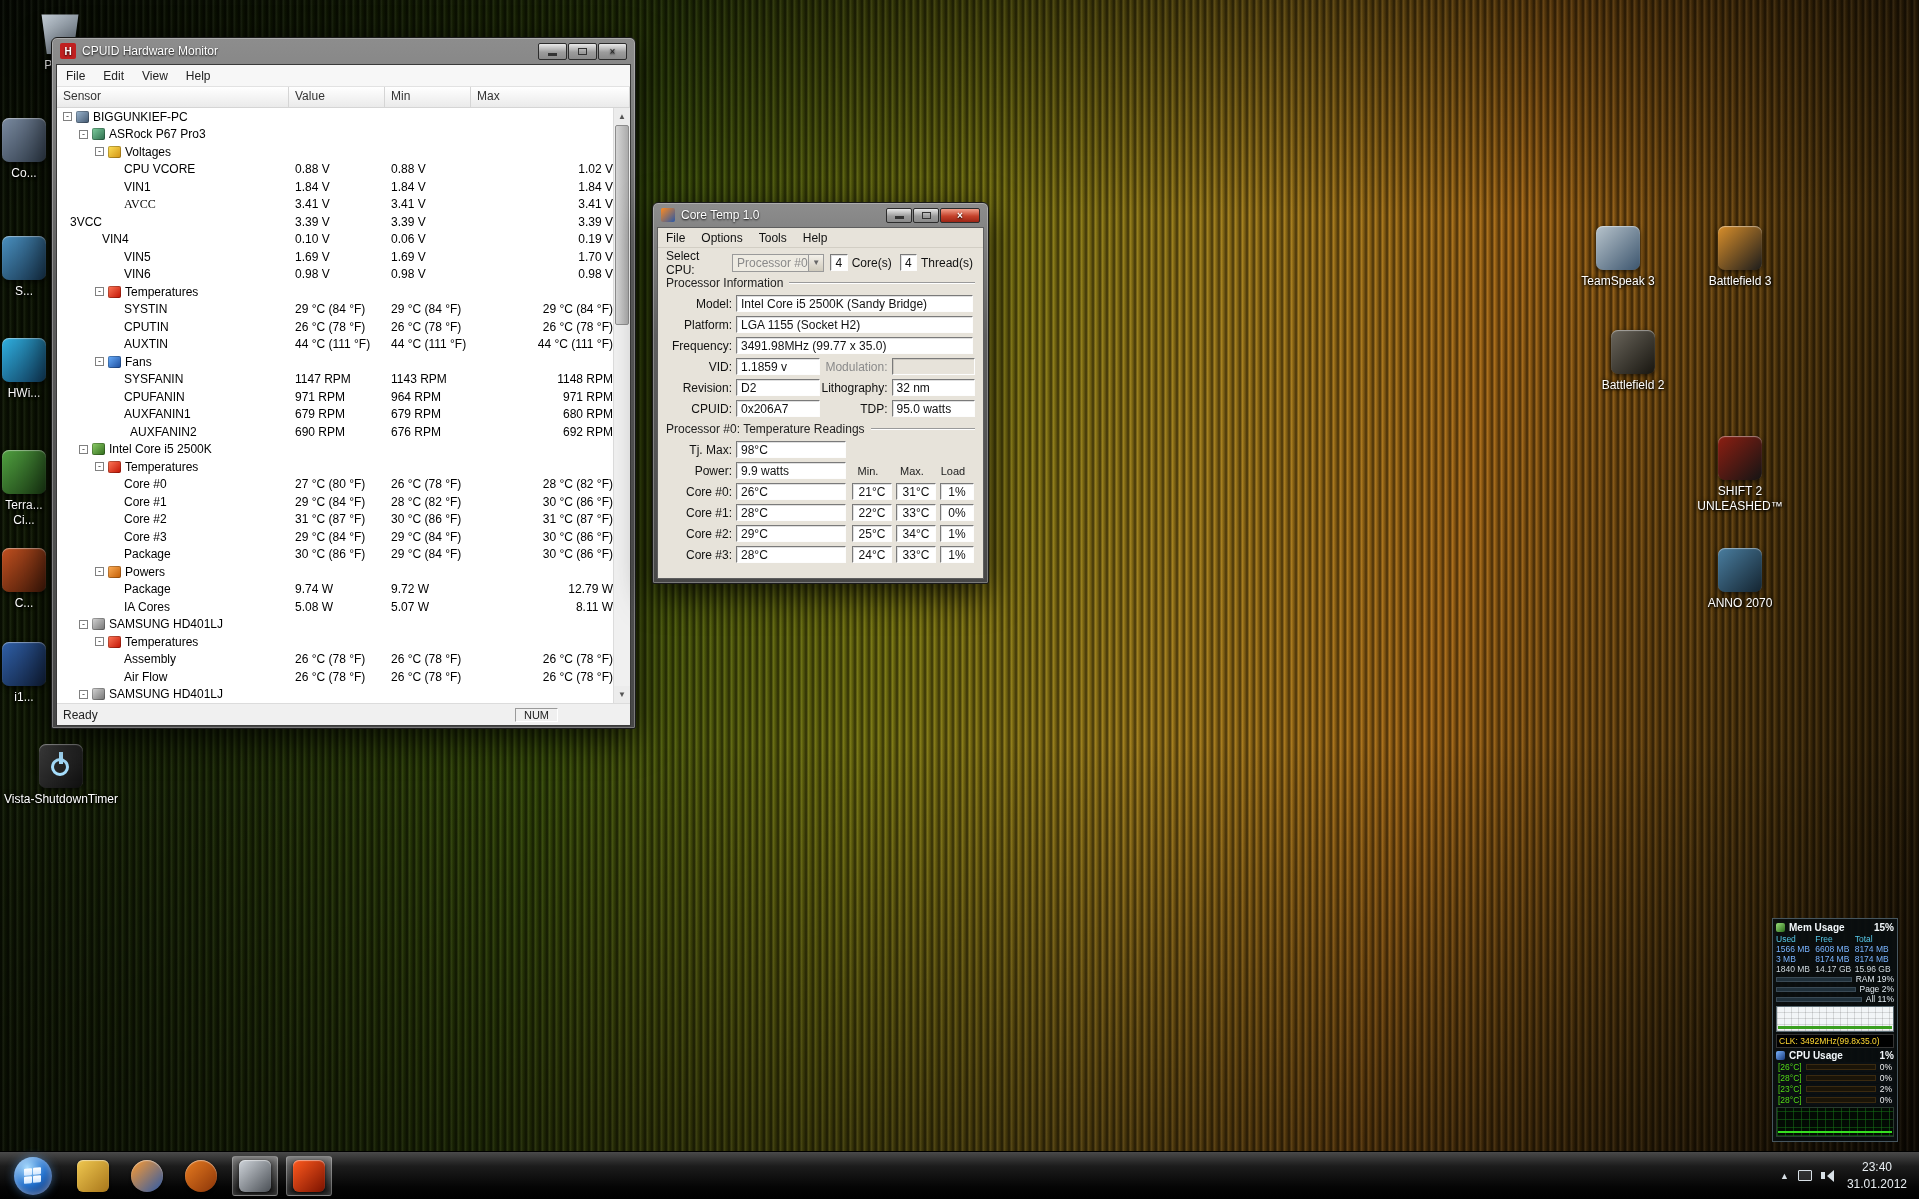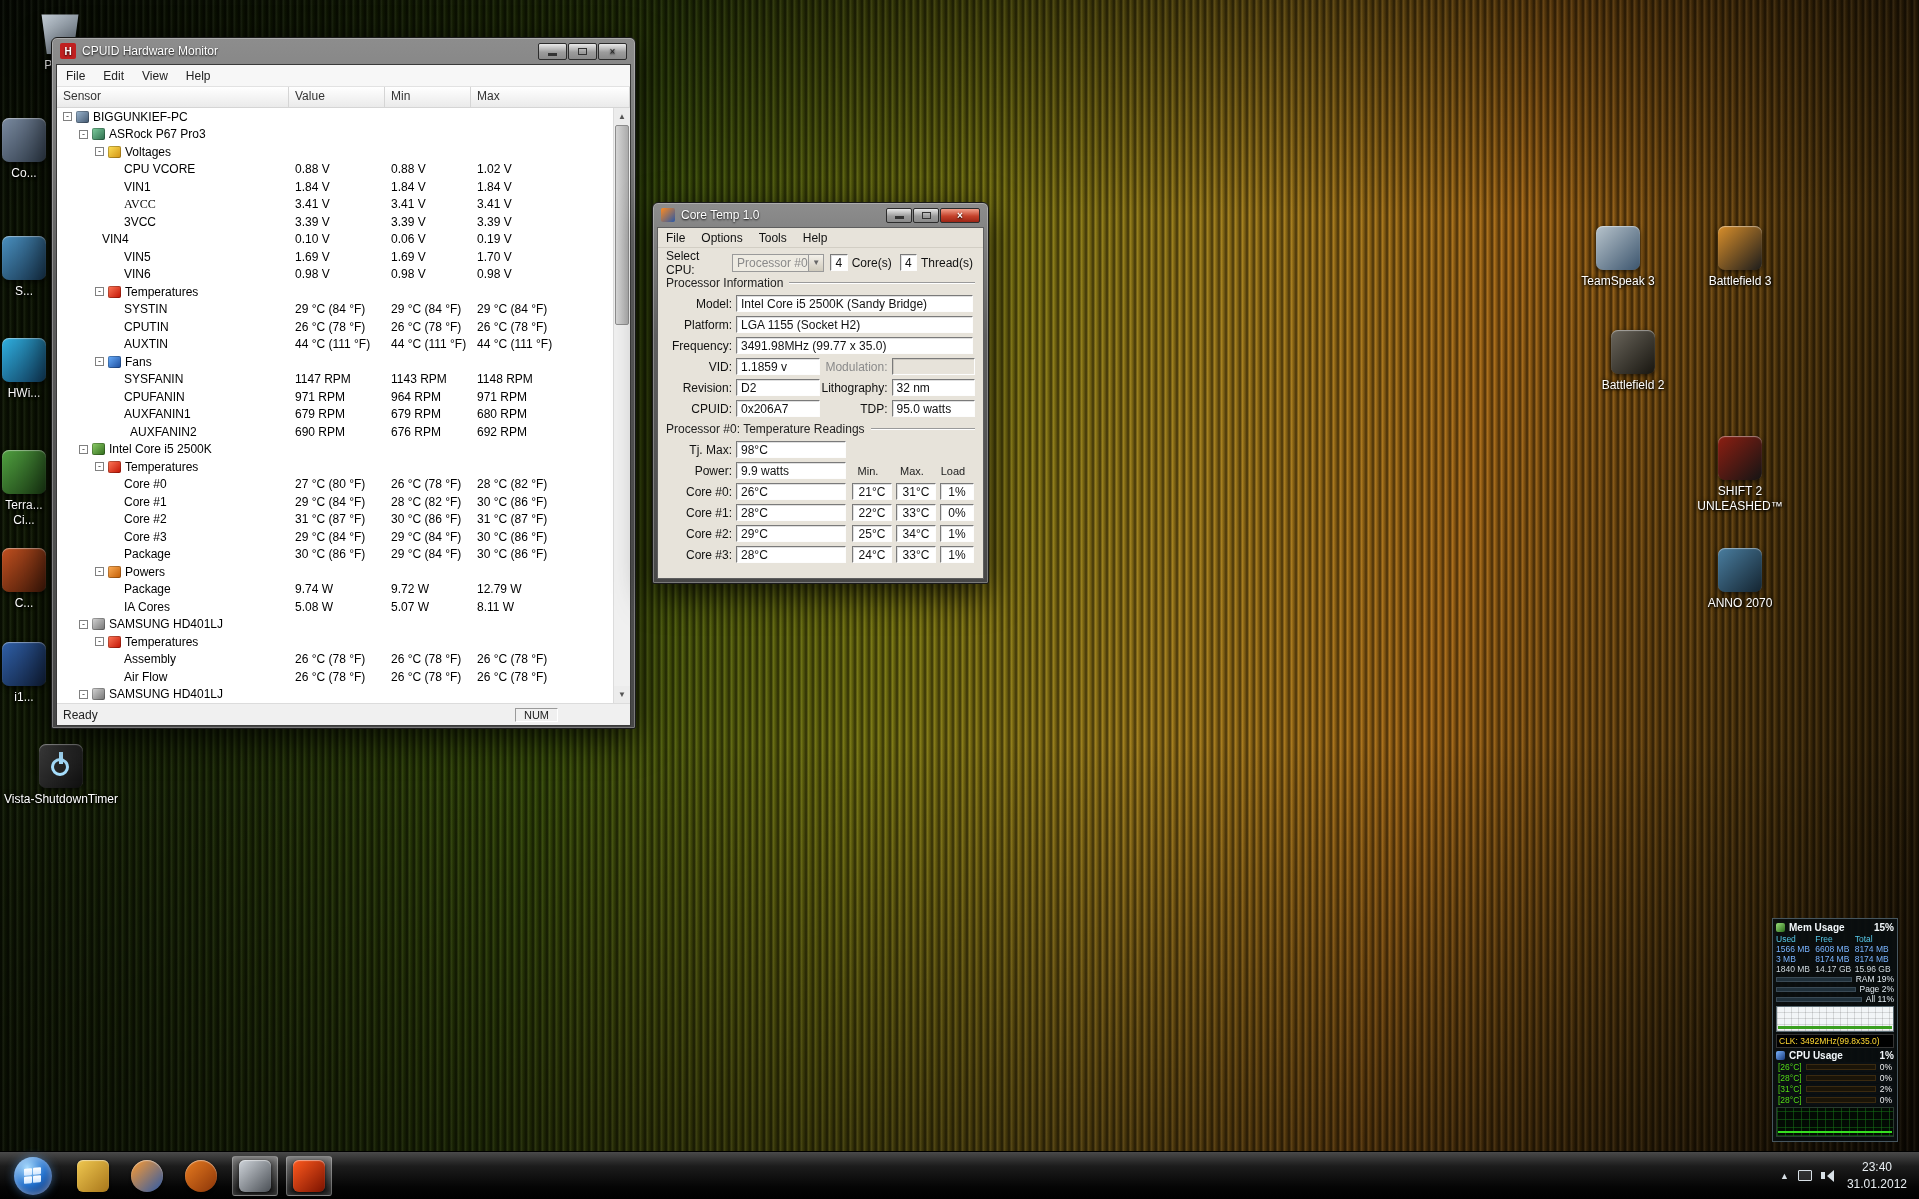--- a/index.html
+++ b/index.html
@@ -36,21 +36,21 @@
   .menubar { height:22px; background:#f7f7f7; border-bottom:1px solid #e2e2e2; display:flex; align-items:center; font-size:12px; color:#222; }
   .menu-item { padding:0 9px; height:100%; display:flex; align-items:center; }
   .hw-header { height:21px; display:flex; background:linear-gradient(180deg,#ffffff,#eaeaea); border-bottom:1px solid #d5d5d5; font-size:12px; color:#333; }
   .hw-hcell { border-right:1px solid #d5d5d5; padding:2px 6px; }
   .hc-sensor { width:232px; } .hc-val { width:96px; } .hc-min { width:86px; } .hc-max { flex:1; }
   .hw-list { position:relative; flex:1; background:#fff; overflow:hidden; }
   .hw-rows { position:absolute; left:0; top:0; right:17px; }
   .hw-row { height:17.5px; display:flex; align-items:center; font-size:12px; color:#000; white-space:nowrap; }
   .hw-cell { overflow:hidden; }
   .hw-sensor { width:232px; display:flex; align-items:center; }
-  .hw-val { width:96px; padding-left:6px; } .hw-min { width:86px; padding-left:6px; } .hw-max { flex:1; padding-left:6px; }
+  .hw-val { width:96px; padding-left:6px; } .hw-min { width:86px; padding-left:6px; } .hw-max { flex:1; padding-left:6px;text-align:right; }
   .expander { width:9px; height:9px; border:1px solid #808080; background:#fff; font-size:9px; line-height:7px;
               text-align:center; margin-right:4px; color:#333; flex:0 0 auto; }
   .exp-spacer { width:13px; flex:0 0 auto; }
   .tico { width:13px; height:12px; border-radius:2px; margin-right:4px; flex:0 0 auto; box-shadow:inset 0 0 0 1px rgba(0,0,0,0.25); }
   .ic-pc    { background:linear-gradient(135deg,#9db8d2,#41566e); }
   .ic-board { background:linear-gradient(135deg,#7fd0a0,#2a6a4a); }
   .ic-chip  { background:linear-gradient(135deg,#8fd06a,#2f6a1a); }
   .ic-hdd   { background:linear-gradient(135deg,#d8d8d8,#707070); }
   .ic-volt  { background:linear-gradient(135deg,#ffe25a,#d09010); }
   .ic-temp  { background:linear-gradient(135deg,#ff7a5a,#c01000); }
@@ -327,21 +327,21 @@
           <div class="hw-row">
             <div class="hw-cell hw-sensor" style="padding-left: 54px; font-family: Liberation Serif, serif;">
               <span class="exp-spacer"></span>
               <span class="hw-label">AVCC</span>
             </div>
             <div class="hw-cell hw-val">3.41 V</div>
             <div class="hw-cell hw-min">3.41 V</div>
             <div class="hw-cell hw-max">3.41 V</div>
           </div>
           <div class="hw-row">
-            <div class="hw-cell hw-sensor" style="padding-left: 54px;">
+            <div class="hw-cell hw-sensor" style="">
               <span class="exp-spacer"></span>
               <span class="hw-label">3VCC</span>
             </div>
             <div class="hw-cell hw-val">3.39 V</div>
             <div class="hw-cell hw-min">3.39 V</div>
             <div class="hw-cell hw-max">3.39 V</div>
           </div>
           <div class="hw-row">
             <div class="hw-cell hw-sensor" style="padding-left: 32px;">
               <span class="exp-spacer"></span>
@@ -782,21 +782,21 @@
         <span class="g-cpu-temp">[26°C]</span>
         <span class="g-cpu-bar"></span>
         <span class="g-cpu-load">0%</span>
       </div>
       <div class="g-cpu-row">
         <span class="g-cpu-temp">[28°C]</span>
         <span class="g-cpu-bar"></span>
         <span class="g-cpu-load">0%</span>
       </div>
       <div class="g-cpu-row">
-        <span class="g-cpu-temp">[31°C]</span>
+        <span class="g-cpu-temp">[23°C]</span>
         <span class="g-cpu-bar"></span>
         <span class="g-cpu-load">2%</span>
       </div>
       <div class="g-cpu-row">
         <span class="g-cpu-temp">[28°C]</span>
         <span class="g-cpu-bar"></span>
         <span class="g-cpu-load">0%</span>
       </div>
     </div>
   <div class="g-graph-black">

